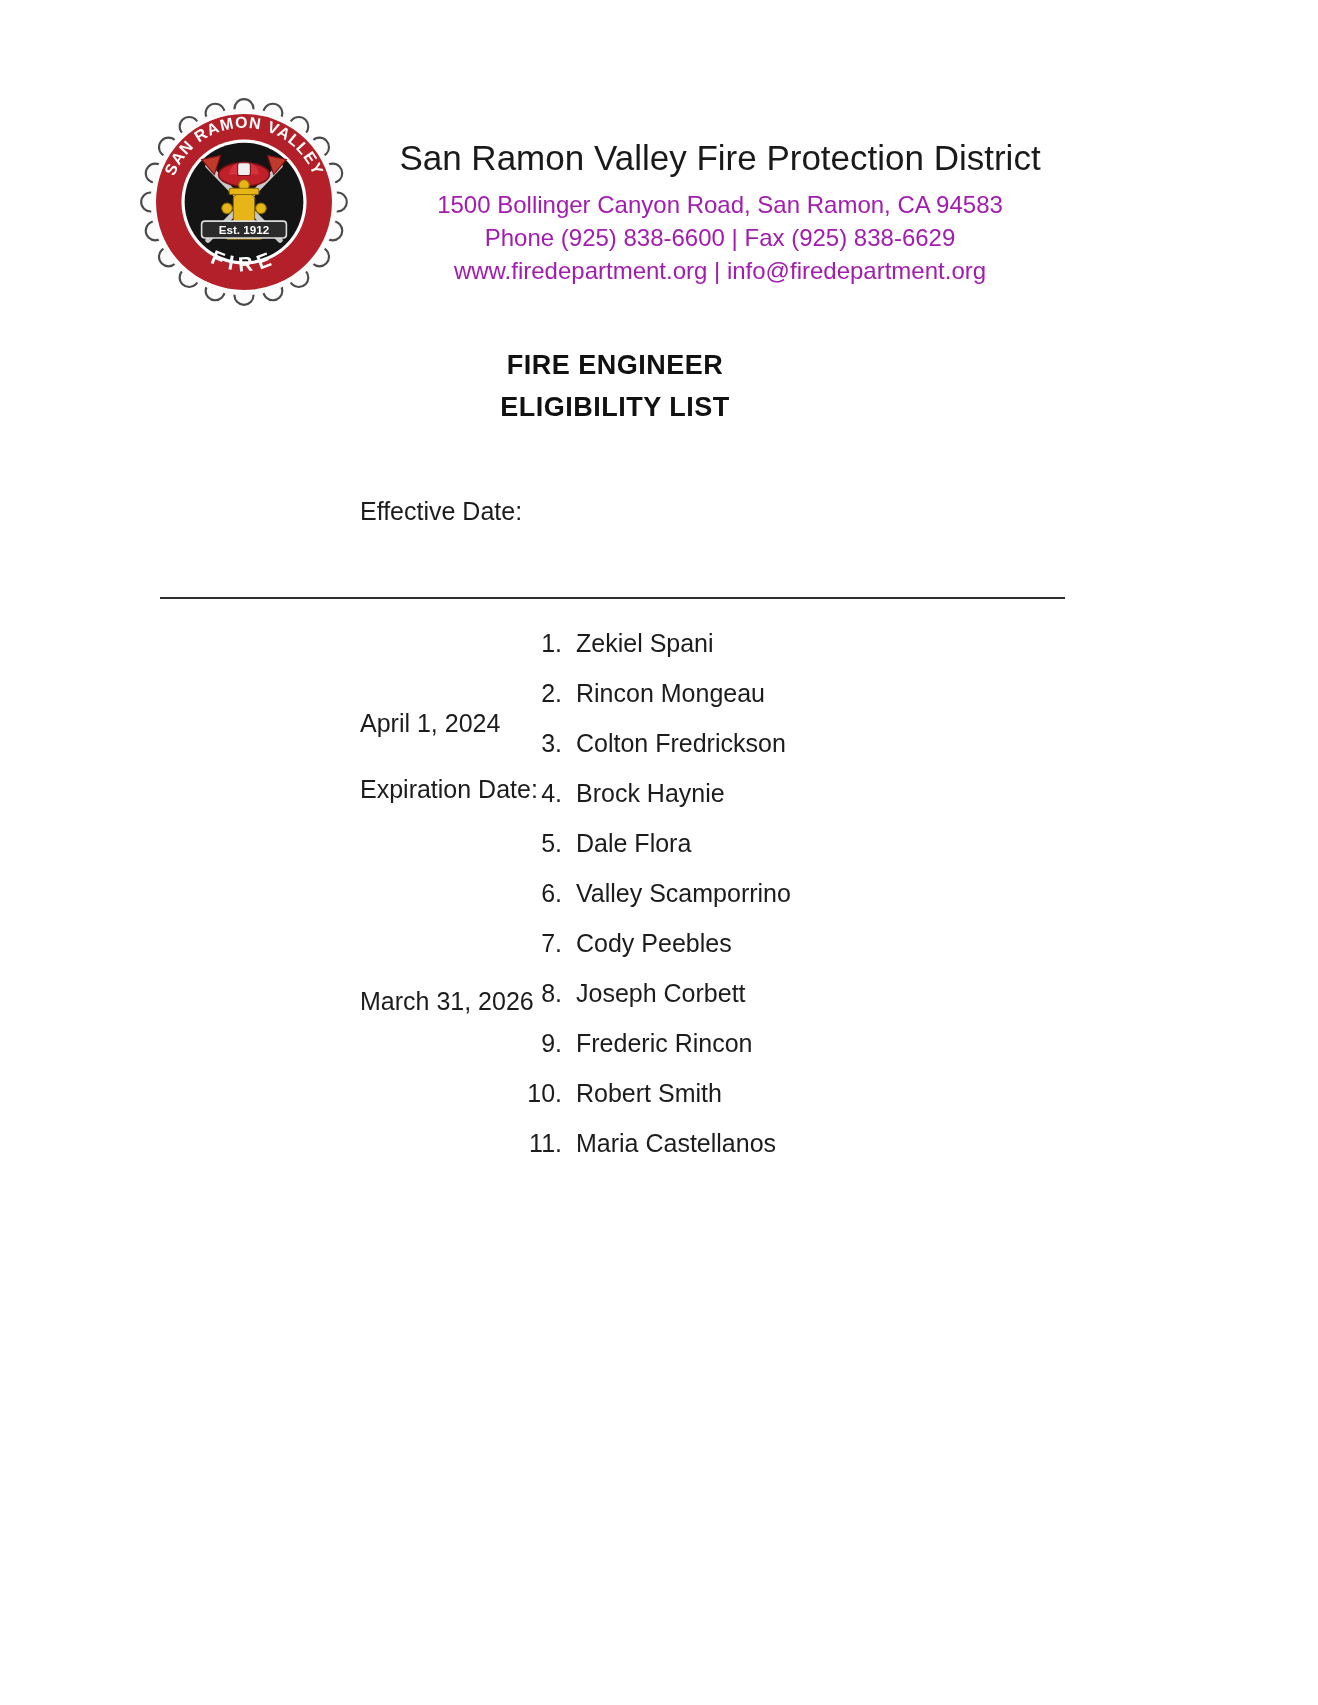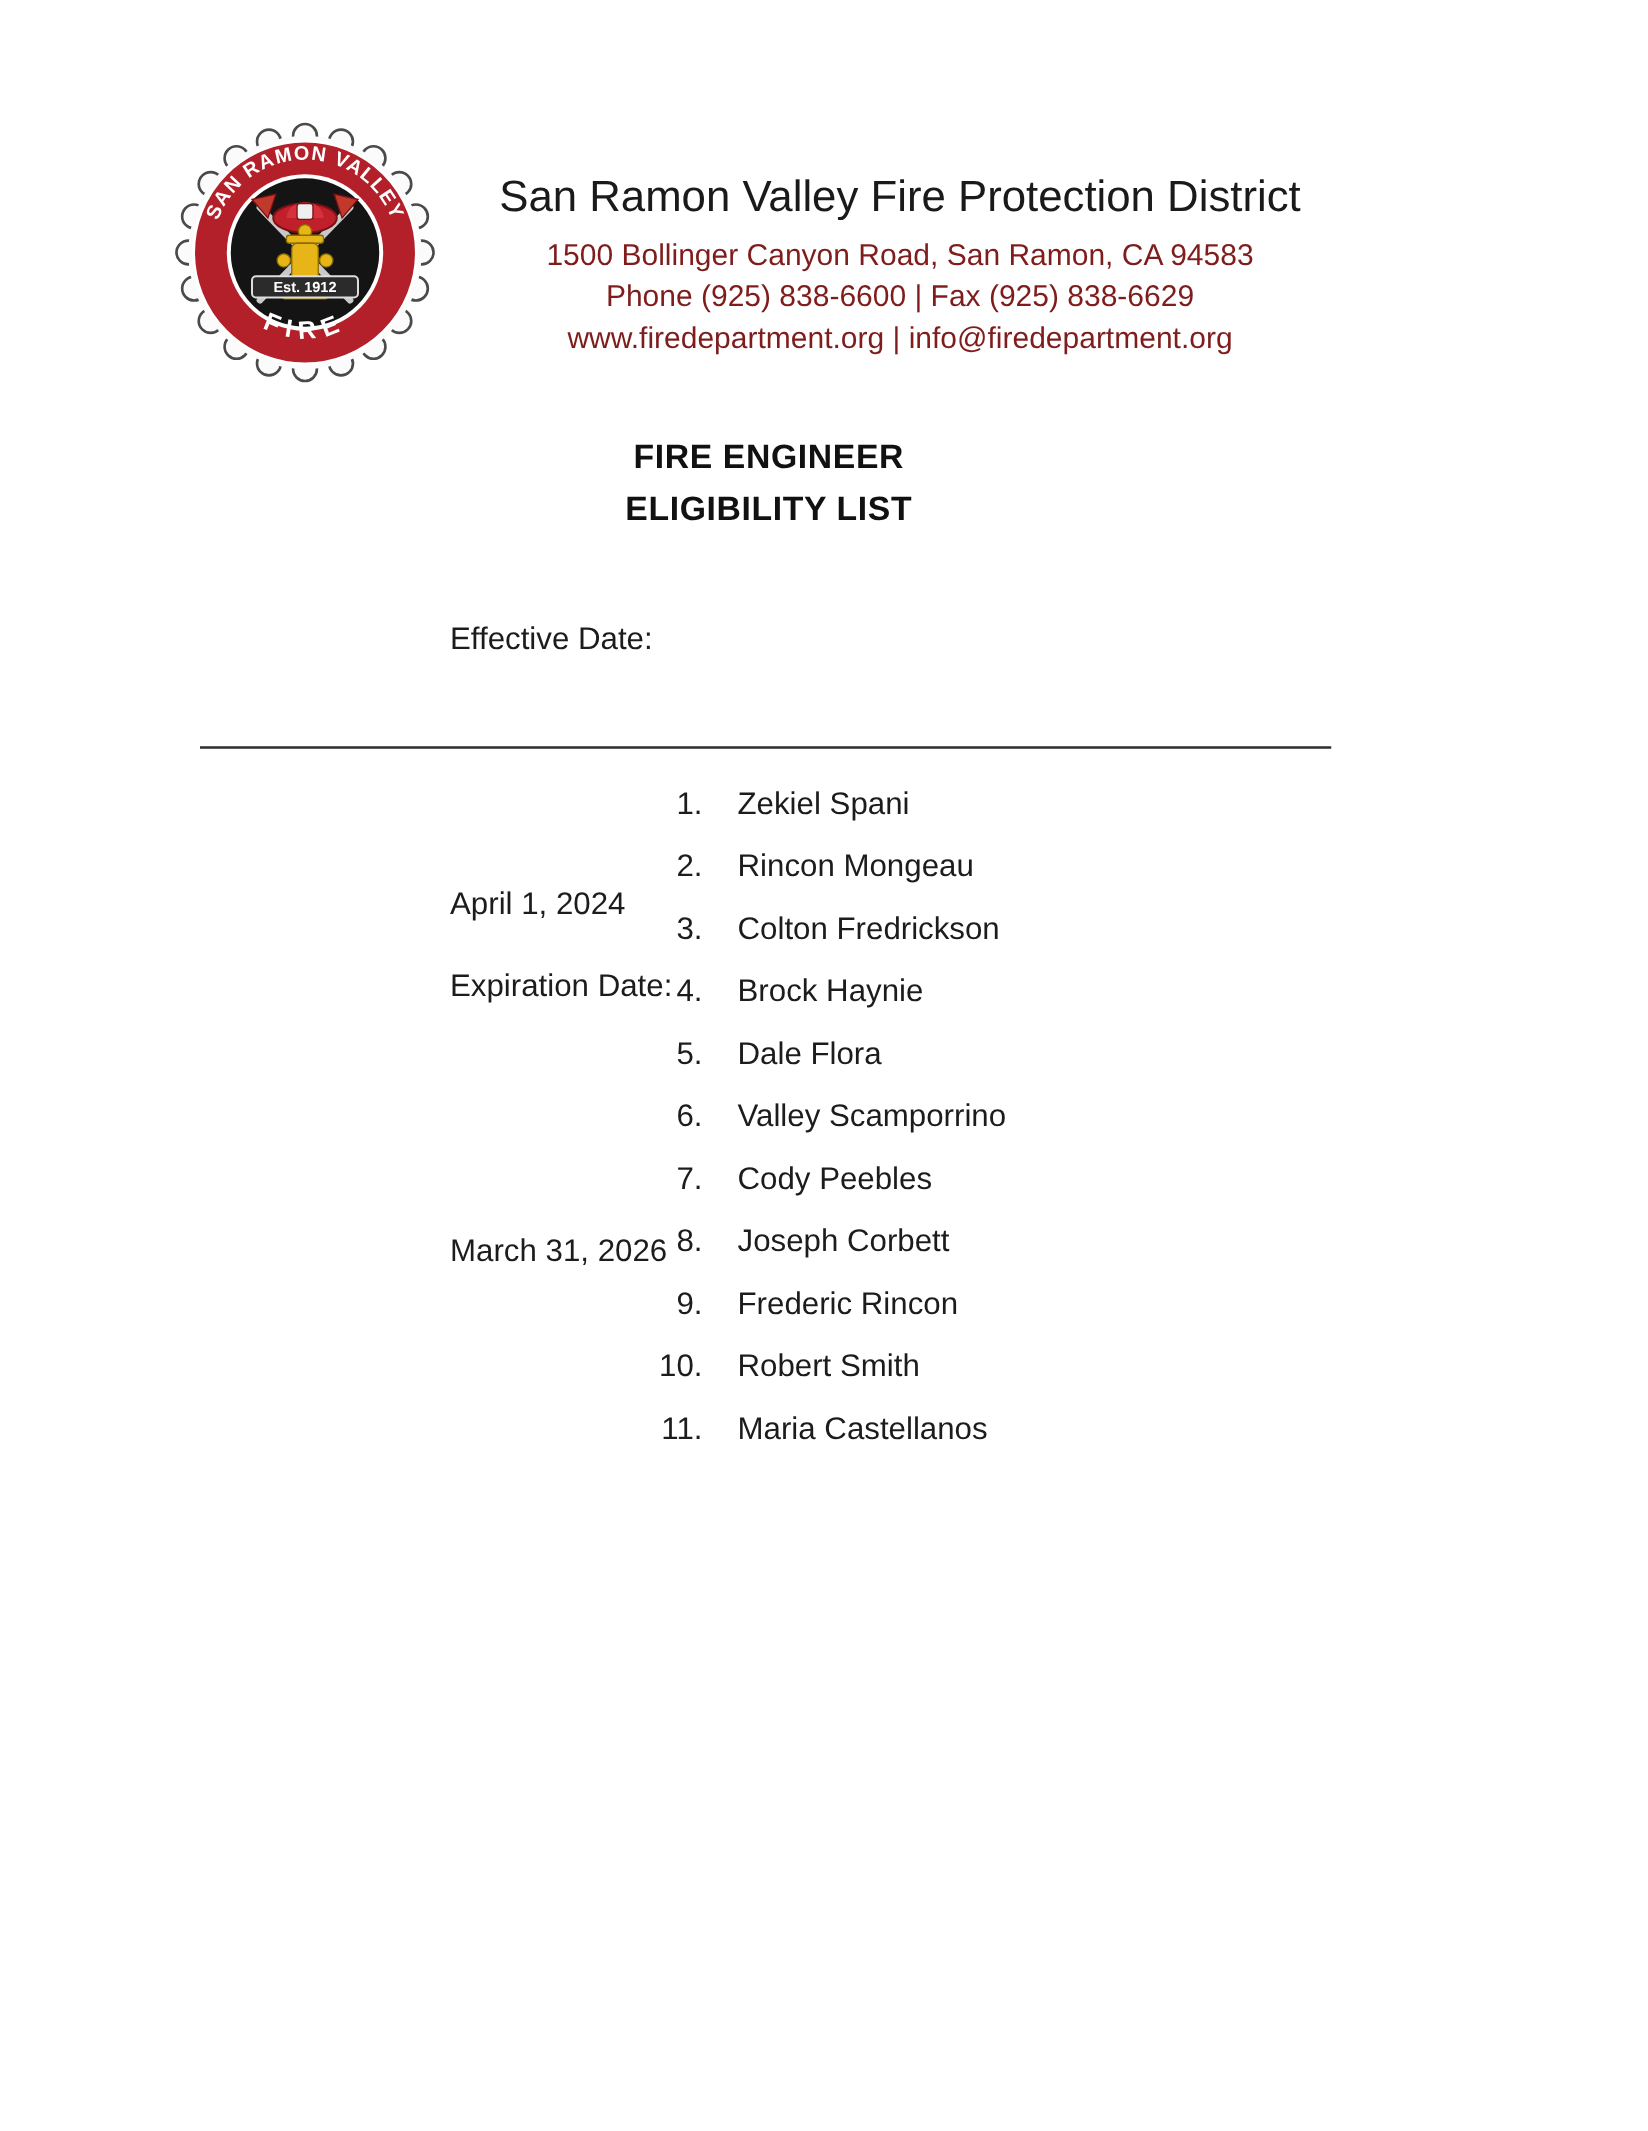--- a/index.html
+++ b/index.html
@@ -39,21 +39,21 @@
     font-size: 35px;
     font-weight: 400;
     color: #1a1a1a;
     margin: 0 0 10px 0;
     letter-spacing: 0px;
     white-space: nowrap;
   }
   .letterhead .line {
     font-size: 24px;
     line-height: 33px;
-    color: #7f1d1d;
+    color: #a21caf;
     white-space: nowrap;
   }
 
   
   .doc-title {
     position: absolute;
     left: 0;
     top: 344px;
     width: 1230px;
     text-align: center;
@@ -105,21 +105,21 @@
     display: flex;
     align-items: baseline;
     height: 50px;
   }
   .list-row .num {
     width: 45px;
     flex: 0 0 45px;
     text-align: right;
   }
   .list-row .name {
-    margin-left: 28px;
+    margin-left: 14px;
     white-space: nowrap;
   }
 </style>
 </head>
 <body>
 
 <div class="page">
 
   <div class="logo-wrap">
     <svg viewBox="0 0 200 200" xmlns="http://www.w3.org/2000/svg">

